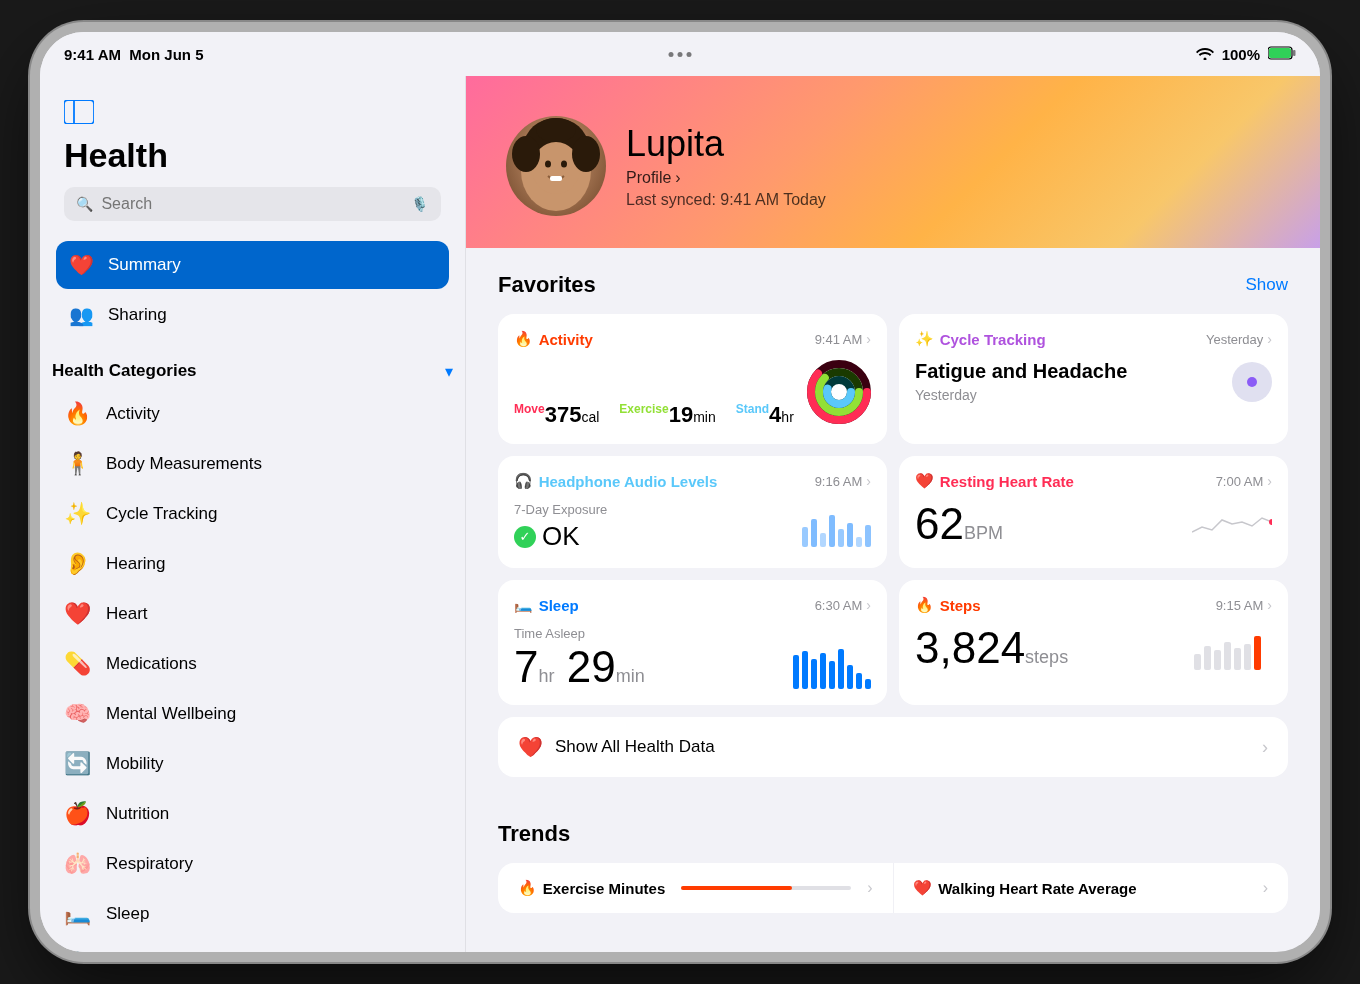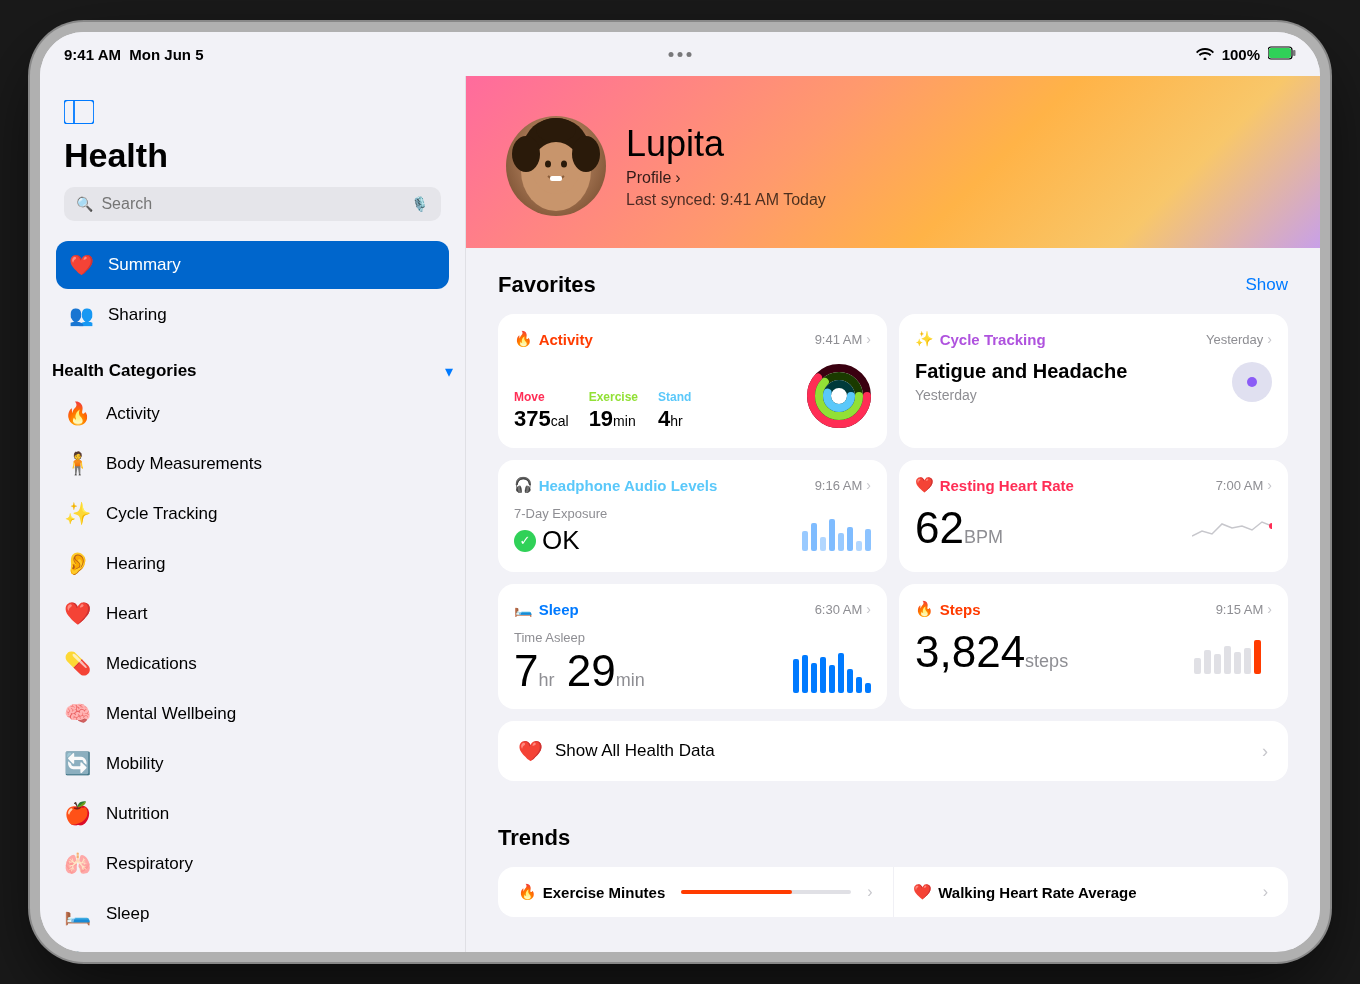--- a/index.html
+++ b/index.html
@@ -342,21 +342,21 @@
     }
 
     
     .activity-metrics {
       display: flex;
       gap: 20px;
     }
 
     .metric {
       display: flex;
-      flex-direction: column;
+      flex-direction: row;
       margin-top: 30px;
     }
 
     .metric-label {
       font-size: 12px;
       font-weight: 600;
       margin-bottom: 2px;
     }
 
     .metric-label.move { color: #ff2d55; }

